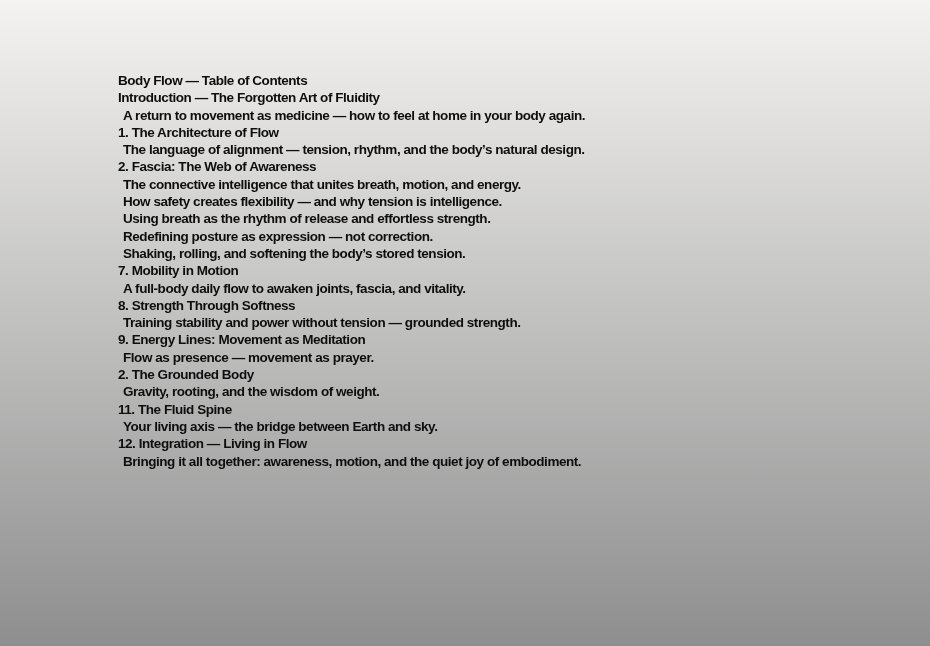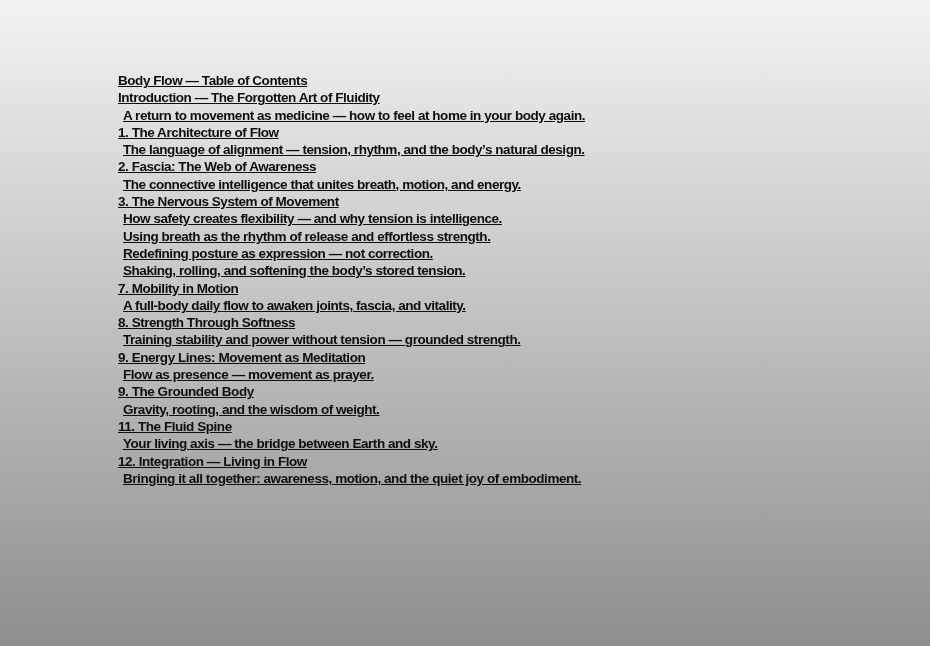--- a/index.html
+++ b/index.html
@@ -33,39 +33,38 @@
     
   }
   .desc {
     padding-left: 5px; 
   }
 </style>
 </head>
 <body style="background: linear-gradient(rgb(244, 243, 242) 0%, rgb(142, 142, 142) 100%);">
 
 <div class="page">
-  <div class="toc" id="toc-list" style="color: rgb(14, 14, 14); text-decoration: underline;">
+  <div class="toc" id="toc-list" style="color: rgb(14, 14, 14);">
       <div class="heading">Body Flow — Table of Contents</div>
       <div class="heading">Introduction — The Forgotten Art of Fluidity</div>
       <div class="desc">A return to movement as medicine — how to feel at home in your body again.</div>
       <div class="heading">1. The Architecture of Flow</div>
       <div class="desc">The language of alignment — tension, rhythm, and the body’s natural design.</div>
       <div class="heading">2. Fascia: The Web of Awareness</div>
       <div class="desc">The connective intelligence that unites breath, motion, and energy.</div>
-      <div class="heading">3. The Nervous System of Movement</div>
       <div class="desc">How safety creates flexibility — and why tension is intelligence.</div>
       <div class="desc">Using breath as the rhythm of release and effortless strength.</div>
       <div class="desc">Redefining posture as expression — not correction.</div>
       <div class="desc">Shaking, rolling, and softening the body’s stored tension.</div>
       <div class="heading">7. Mobility in Motion</div>
       <div class="desc">A full-body daily flow to awaken joints, fascia, and vitality.</div>
       <div class="heading">8. Strength Through Softness</div>
       <div class="desc">Training stability and power without tension — grounded strength.</div>
       <div class="heading">9. Energy Lines: Movement as Meditation</div>
       <div class="desc">Flow as presence — movement as prayer.</div>
-      <div class="heading">9. The Grounded Body</div>
+      <div class="heading">2. The Grounded Body</div>
       <div class="desc">Gravity, rooting, and the wisdom of weight.</div>
       <div class="heading">11. The Fluid Spine</div>
       <div class="desc">Your living axis — the bridge between Earth and sky.</div>
       <div class="heading">12. Integration — Living in Flow</div>
       <div class="desc">Bringing it all together: awareness, motion, and the quiet joy of embodiment.</div>
     </div>
 </div>
 
 </body></html>

